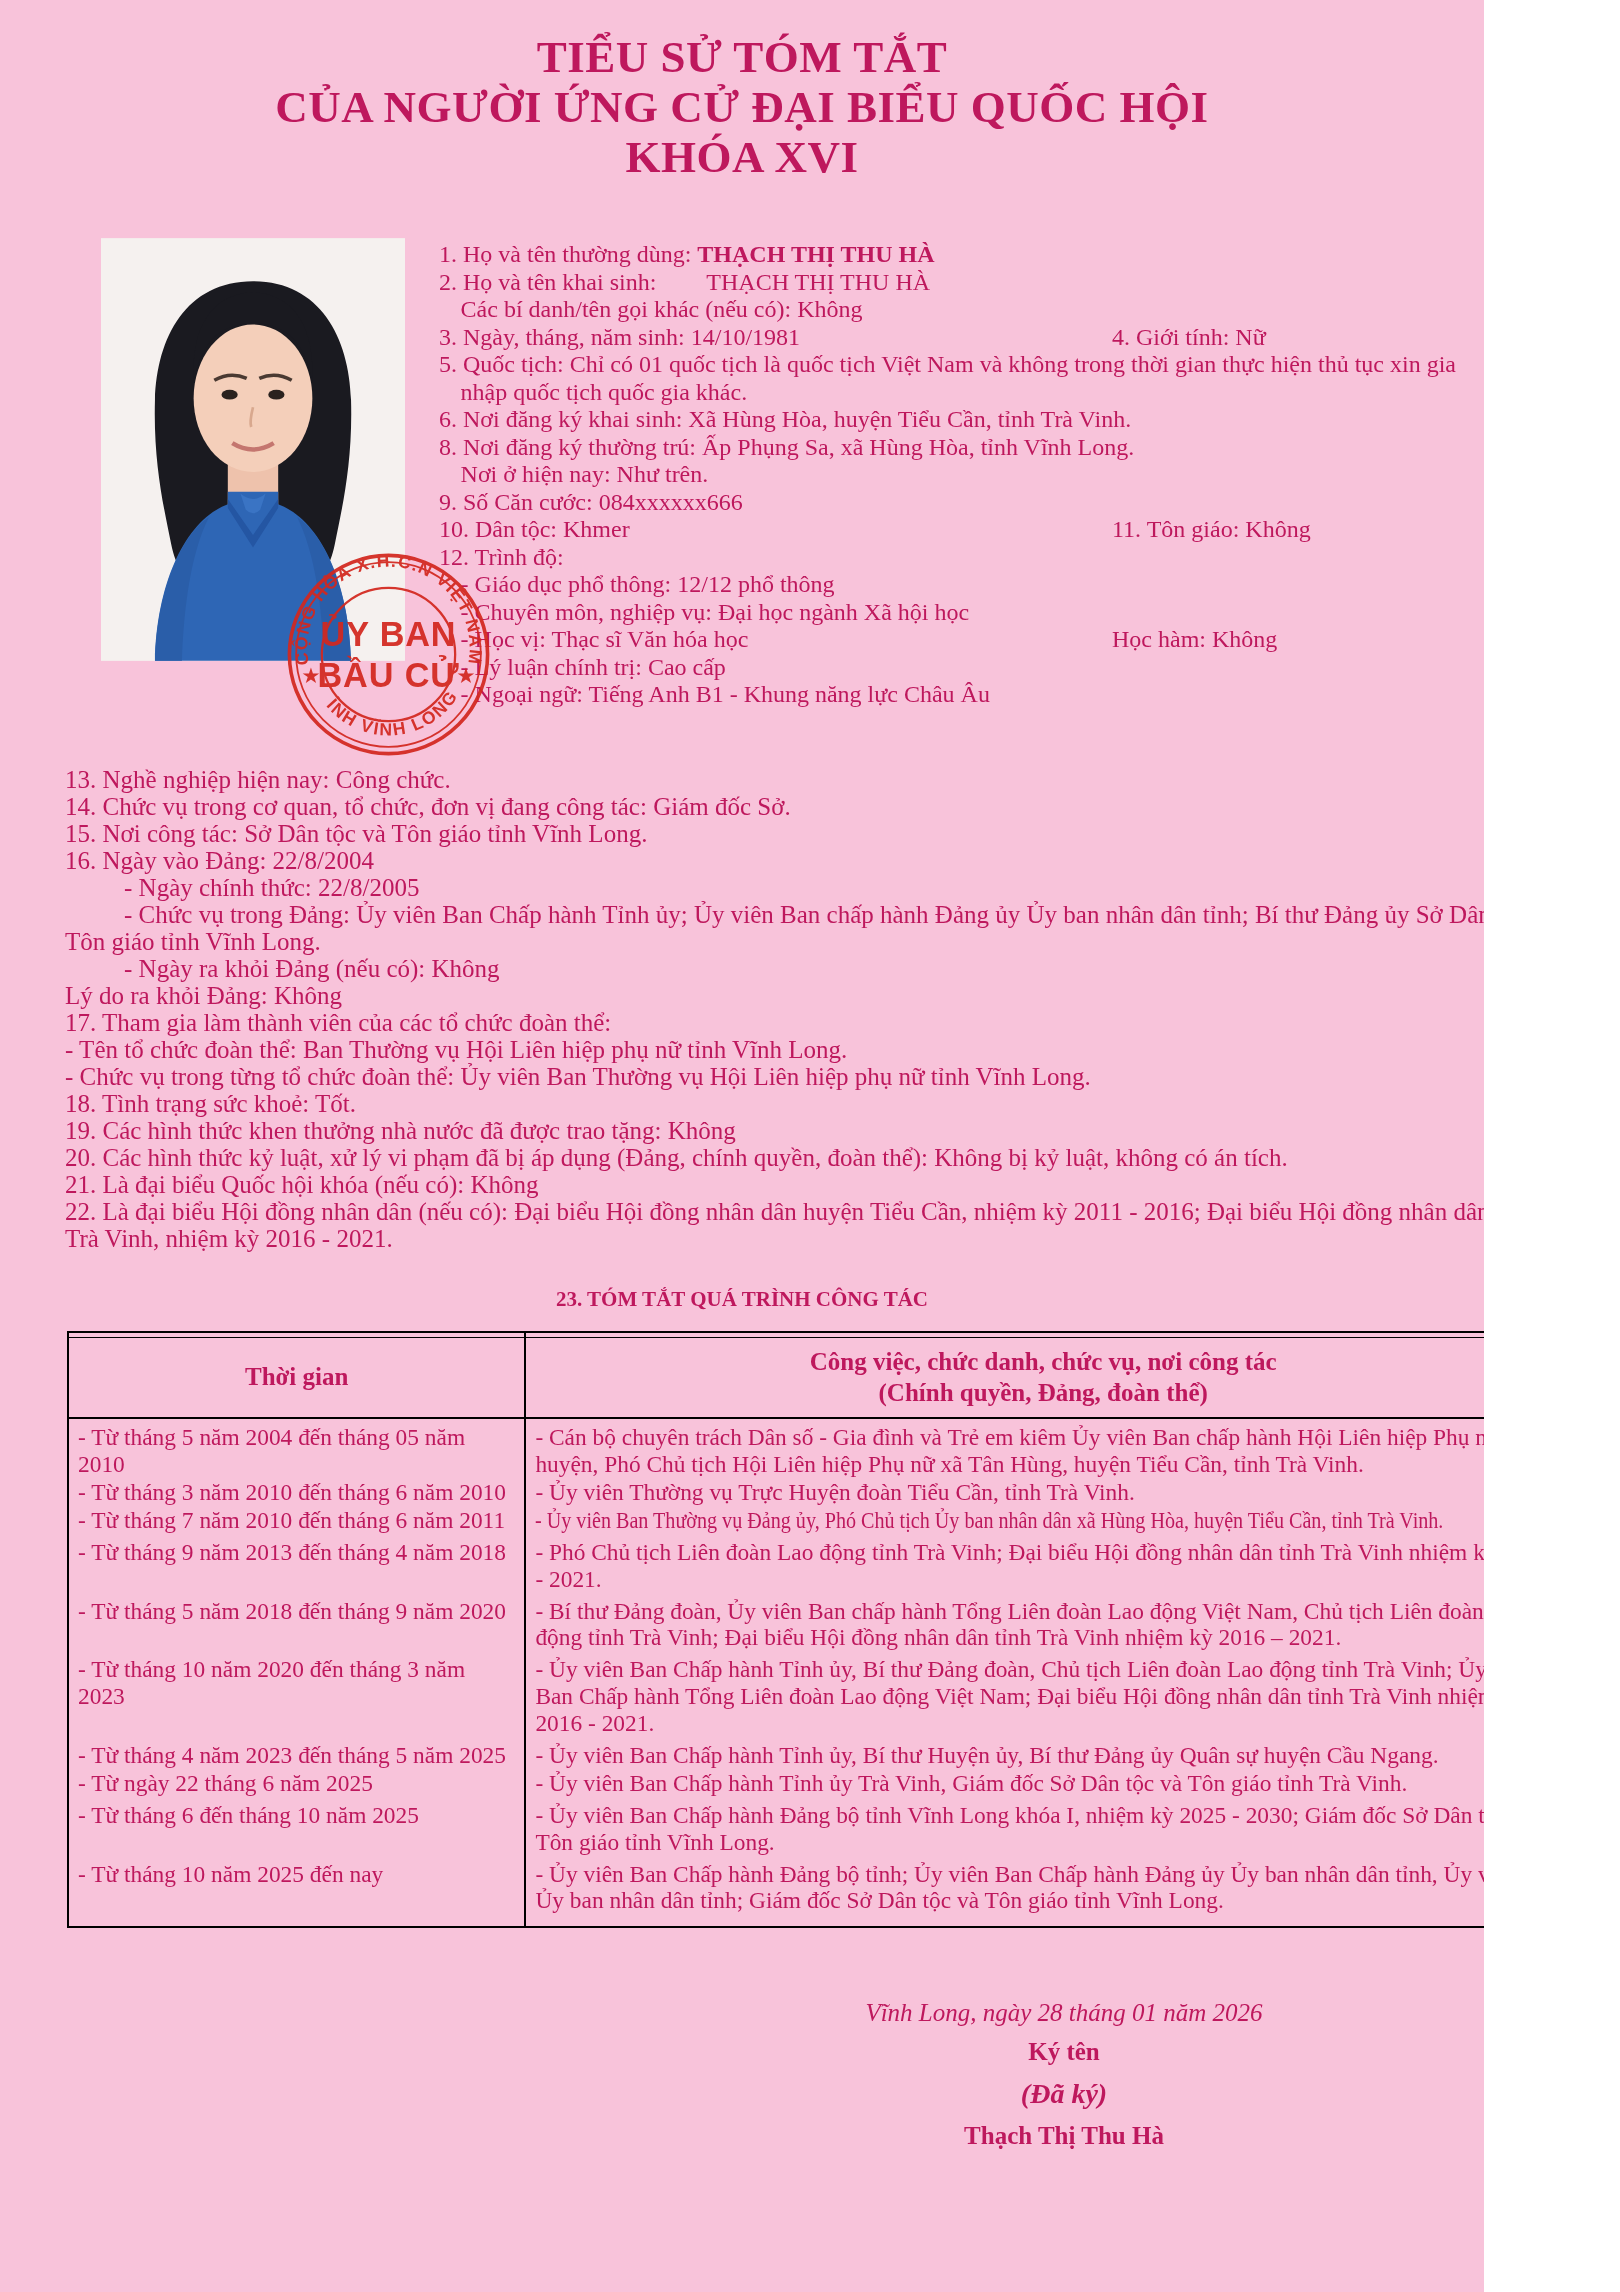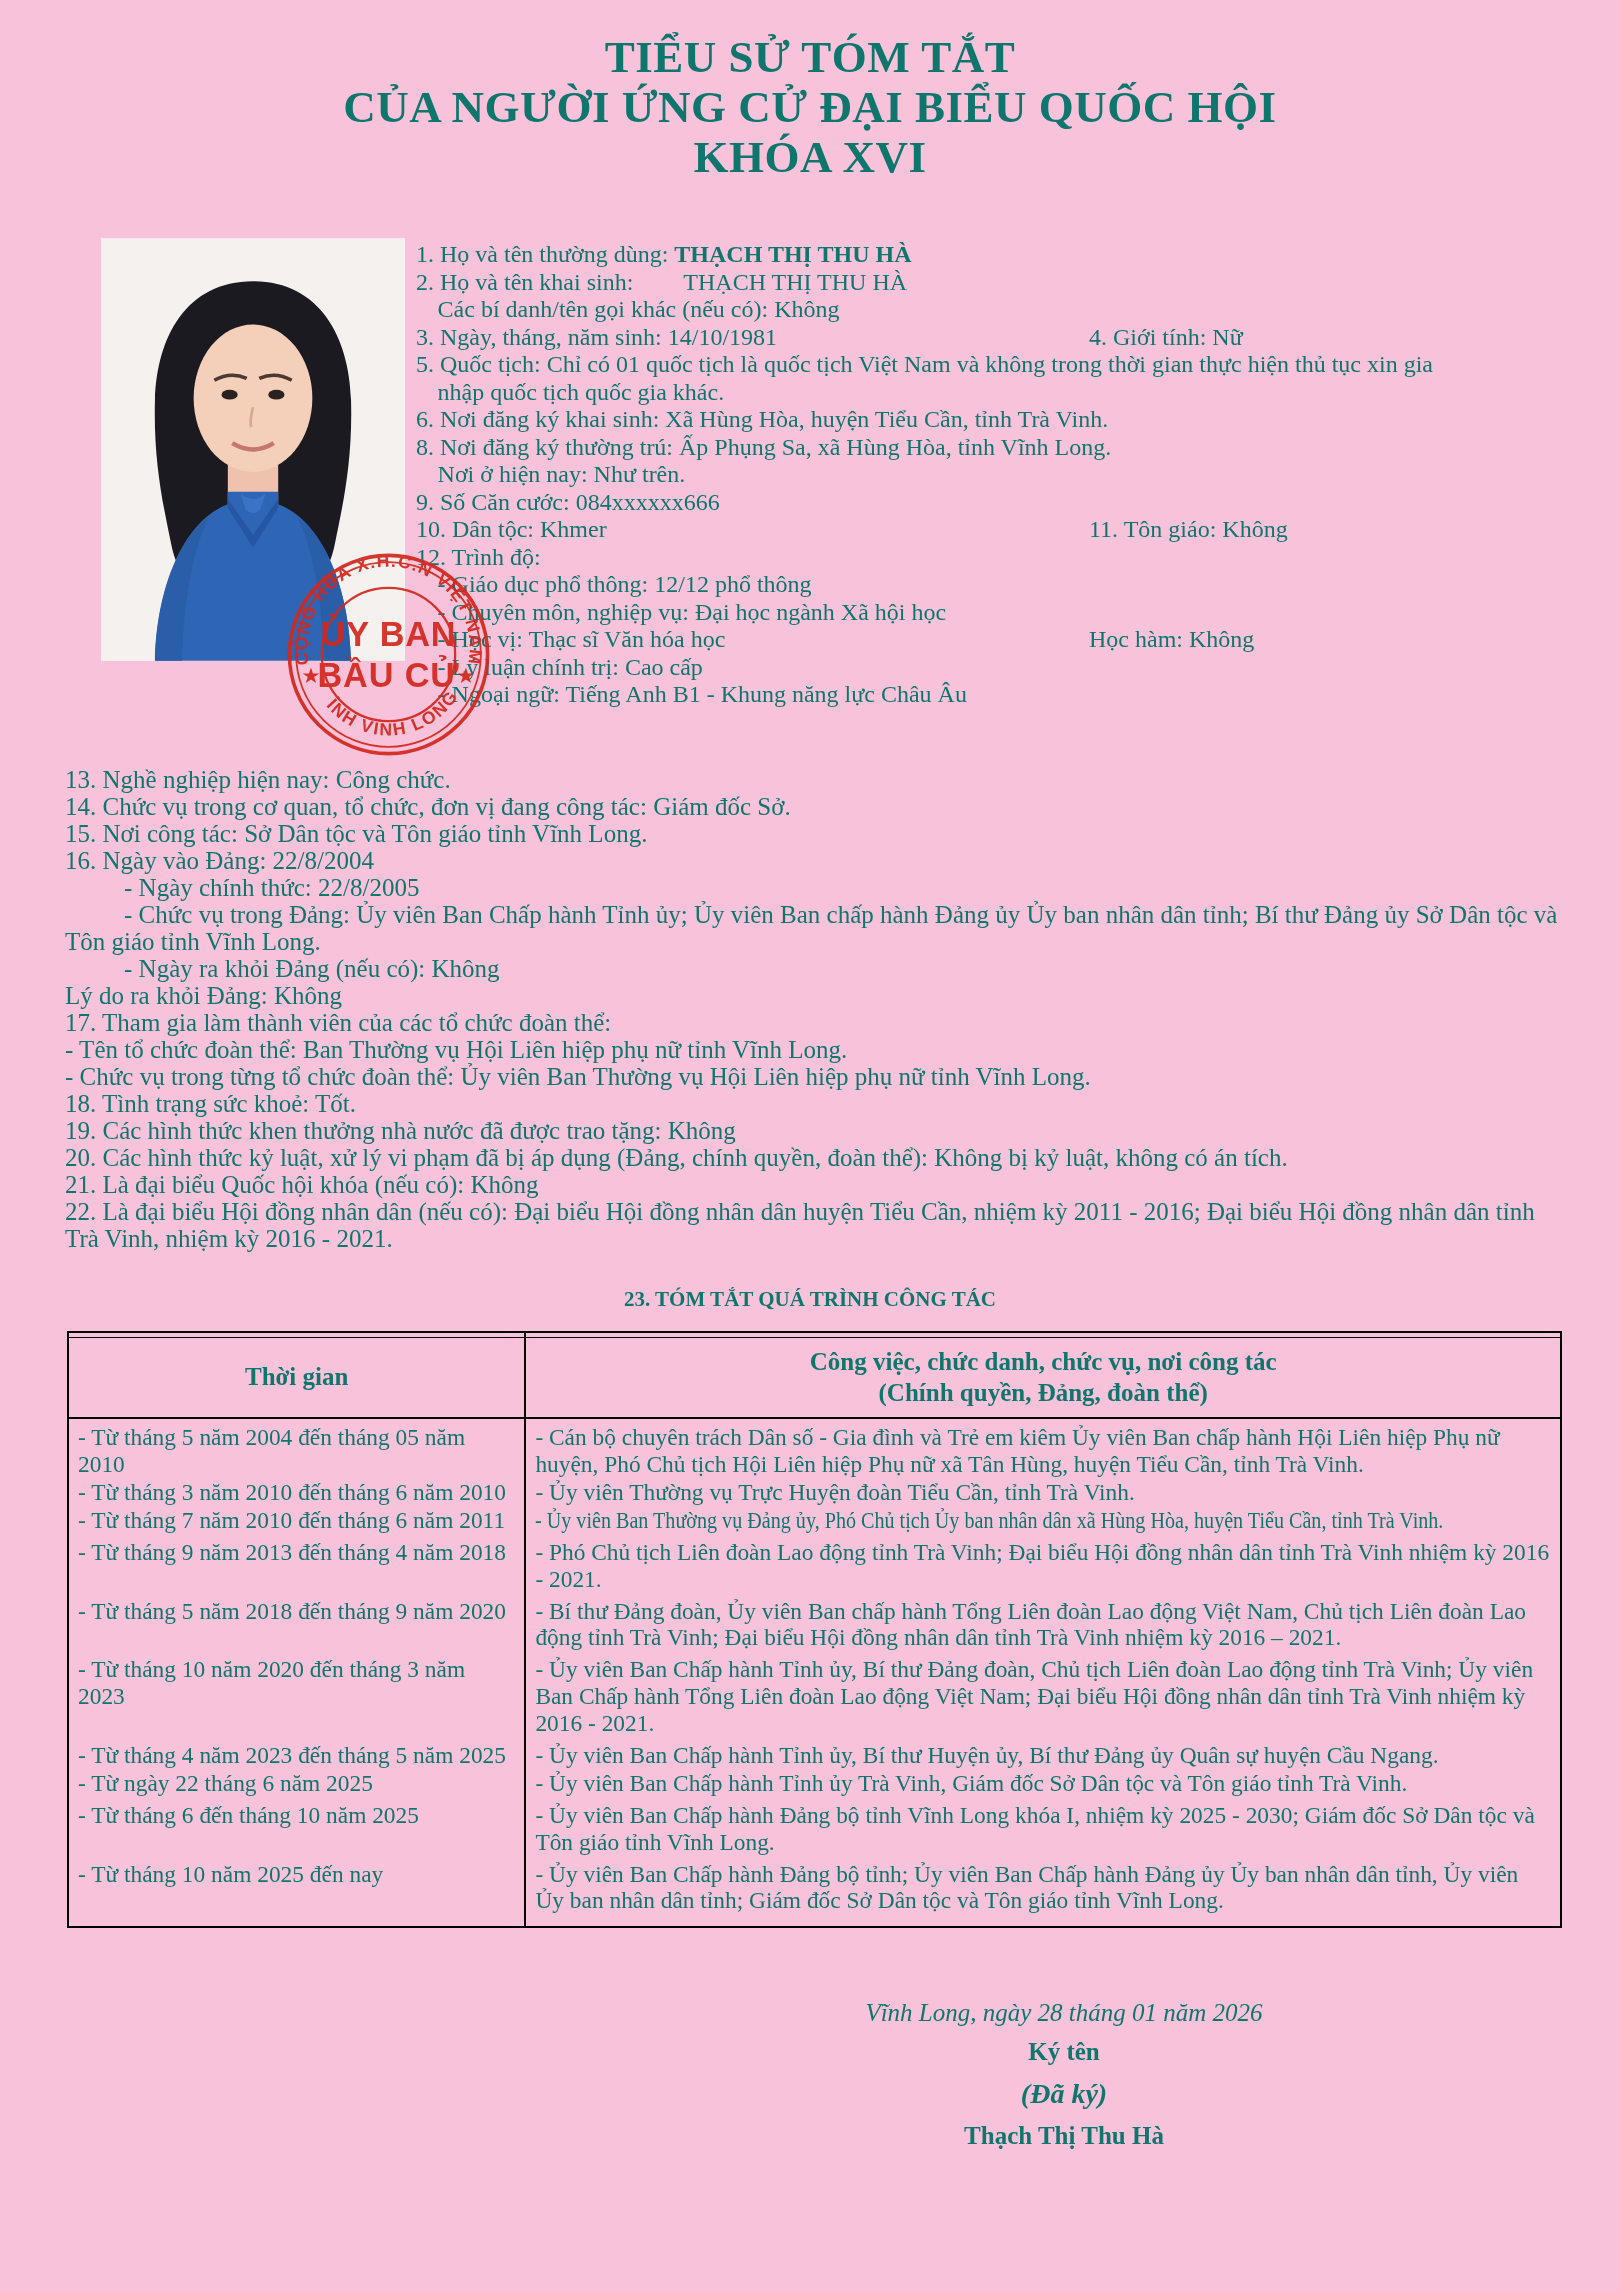--- a/index.html
+++ b/index.html
@@ -1,32 +1,32 @@
 <!DOCTYPE html>
 <html style="font-size:14.4px"><head>
 <meta charset="utf-8">
 <style>
   html,body { margin:0; padding:0; }
   .page {
-    position:relative; width:1620px; height:2293px; overflow:hidden;
-    background:#f8c3da; color:#0f766e;
+    position:relative; width:1484px; height:2293px; overflow:hidden;
+    background:#f8c3da; color:#be185d;
     font-family:"Liberation Serif","DejaVu Serif",serif;
   }
   
   .title {
     position:absolute; top:32px; left:0; width:100%;
     text-align:center; font-weight:bold; font-size:45px; line-height:50px;
     letter-spacing:0.5px;
   }
   
   .photo { position:absolute; left:101px; top:238px; width:304px; height:423px; }
   
   .stamp { position:absolute; left:284px; top:550px; width:209px; height:209px; opacity:.93; }
   
-  .info { position:absolute; left:416px; top:241px; width:1170px; font-size:24px; line-height:27.5px; }
+  .info { position:absolute; left:439px; top:241px; width:1170px; font-size:24px; line-height:27.5px; }
   .info .line { position:relative; white-space:nowrap; }
   .info .line.ind { padding-left:21.6px; }
   .info .rcol { position:absolute; left:673px; top:0; }
   .seg-b { font-weight:bold; }
   .seg-gap { margin-left:50px; }
   
   .details { position:absolute; left:65px; top:766px; width:1501px; font-size:25px; line-height:27px; }
   .details p { margin:0; }
   .details p.hang { text-indent:59px; }
   

